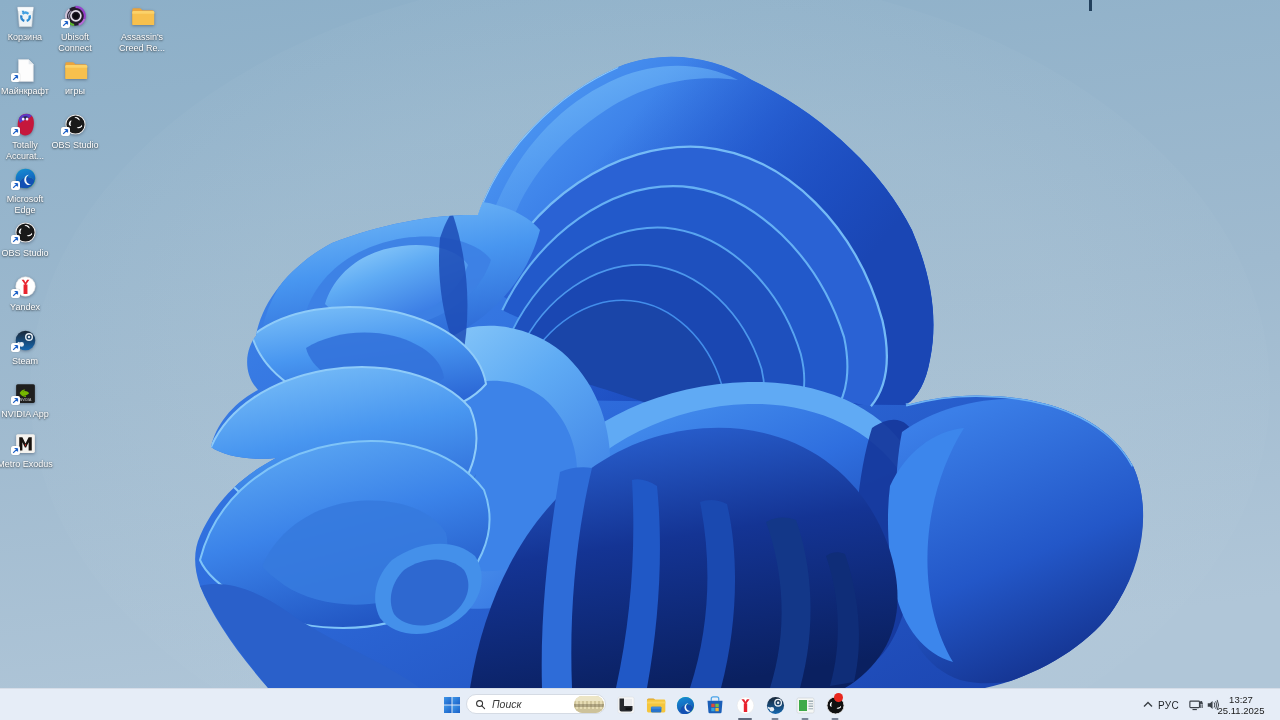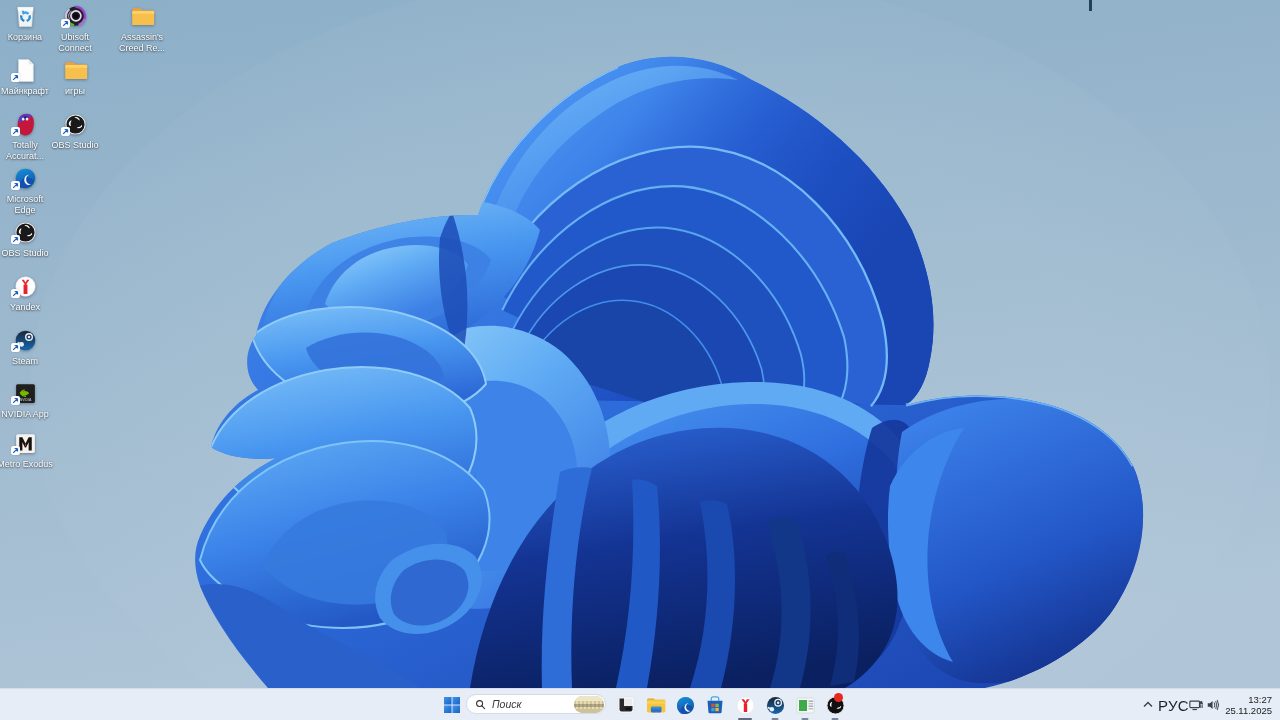--- a/index.html
+++ b/index.html
@@ -24,21 +24,21 @@
   position:absolute; left:0; bottom:0; width:1280px; height:32px;
   background:#e6edf7; border-top:1px solid #d6dde8;
 }
 .tb-ic { position:absolute; top:4px; width:24px; height:24px; display:flex; align-items:center; justify-content:center; }
 .runline { position:absolute; bottom:-3px; left:50%; transform:translateX(-50%); width:7px; height:2px; border-radius:1px; background:#7a8597; }
 #search {
   position:absolute; left:466px; top:5px; width:140px; height:20px; background:#fff;
   border:1px solid #d5dbe4; border-radius:11px; display:flex; align-items:center;
   font-size:10.5px; color:#444;font-style:italic;
 }
-.clock { font-size:9.5px; color:#1b1b1b; text-align:right; line-height:11px; }
+.clock { font-size:9.5px; color:#1b1b1b; text-align:center; line-height:11px; }
 </style>
 </head>
 <body>
 <div id="desktop">
   <svg id="bloom" width="1280" height="720" viewBox="0 0 1280 720">
 <defs>
 <linearGradient id="bgG" x1="0" y1="0" x2="0.22" y2="1">
  <stop offset="0" stop-color="#8cafc8"></stop>
           <stop offset="0.55" stop-color="#9fbacf"></stop>
           <stop offset="1" stop-color="#b0c6d8"></stop>
@@ -515,21 +515,21 @@
       </svg>
       <div style="position:absolute;right:4px;top:0px;width:9px;height:9px;border-radius:50%;background:#e8271e"></div>
       <div class="runline"></div>
     </div>
 
     <div class="tb-ic" style="left:1136px">
       <svg width="12" height="12" viewBox="0 0 12 12">
           <path d="M2 7.5 L6 3.5 L10 7.5" fill="none" stroke="#3a3f46" stroke-width="1.4"></path>
         </svg>
     </div>
-    <div style="position:absolute;left:1158px;top:0;height:32px;display:flex;align-items:center;font-size:15px;color:#1f2328;letter-spacing:0.3px">РУС</div>
+    <div style="position:absolute;left:1158px;top:0;height:32px;display:flex;align-items:center;font-size:10px;color:#1f2328;letter-spacing:0.3px">РУС</div>
     <div class="tb-ic" style="left:1184px">
       <svg width="14" height="14" viewBox="0 0 16 16">
         <rect x="1" y="3.5" width="11" height="7.5" rx="1" fill="none" stroke="#3a4048" stroke-width="1.3"></rect>
         <path d="M4 13.2 L9 13.2" stroke="#3a4048" stroke-width="1.3"></path>
         <path d="M12.8 7 L12.8 11.5 M15 7 L15 11.5" stroke="#3a4048" stroke-width="1.2"></path>
         <path d="M11.9 6.2 L15.9 6.2" stroke="#3a4048" stroke-width="1.1"></path>
         <circle cx="13.9" cy="4.8" r="1.4" fill="#3a4048"></circle>
       </svg>
     </div>
     <div class="tb-ic" style="left:1201px">

